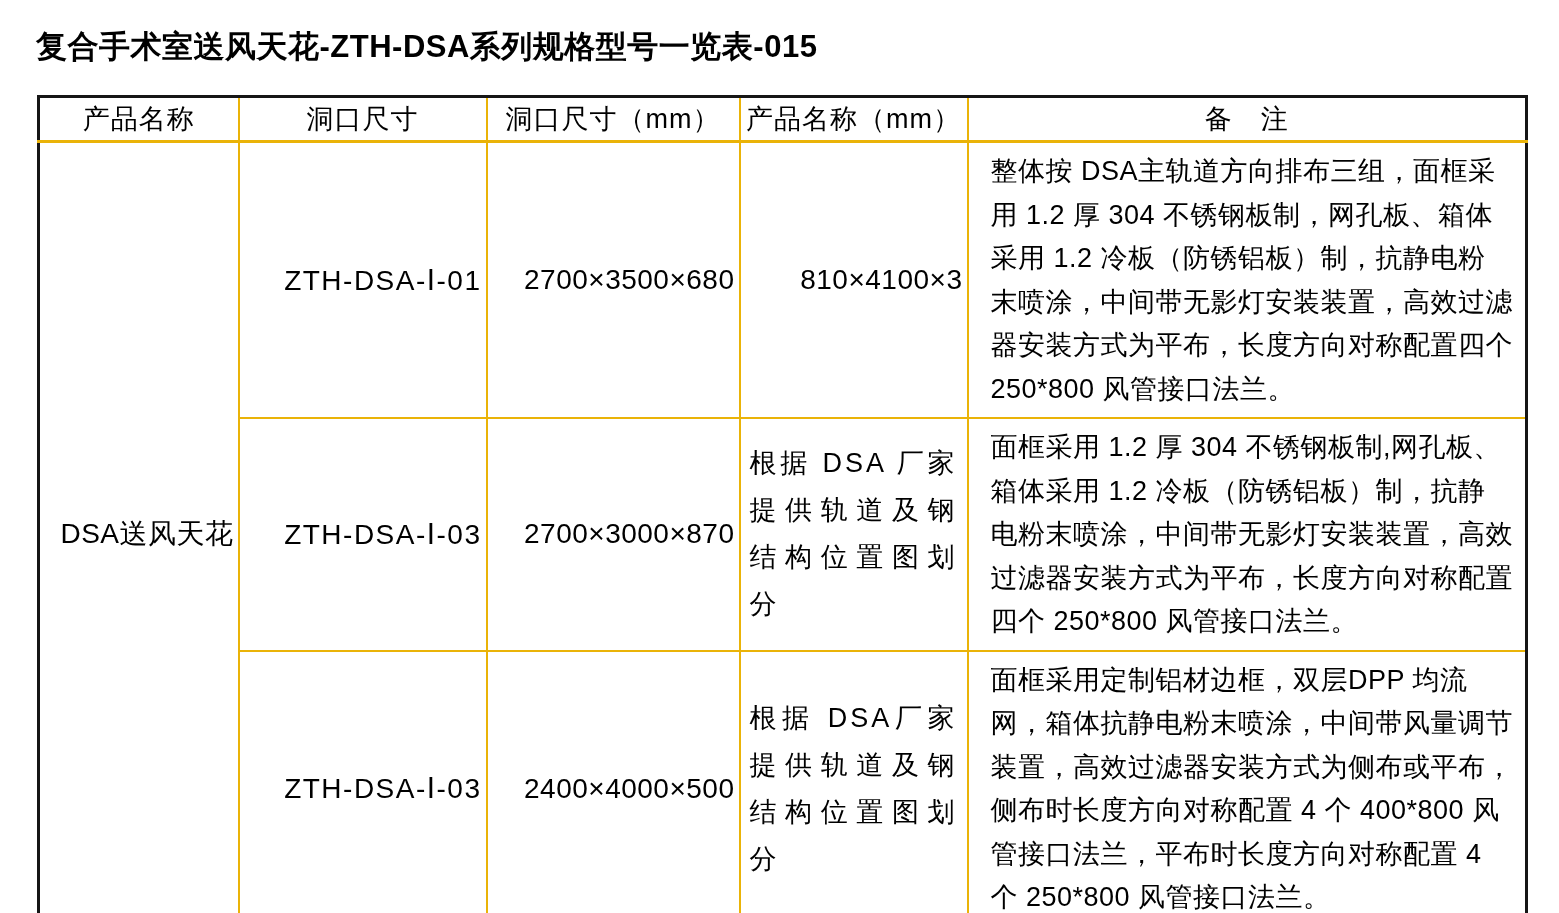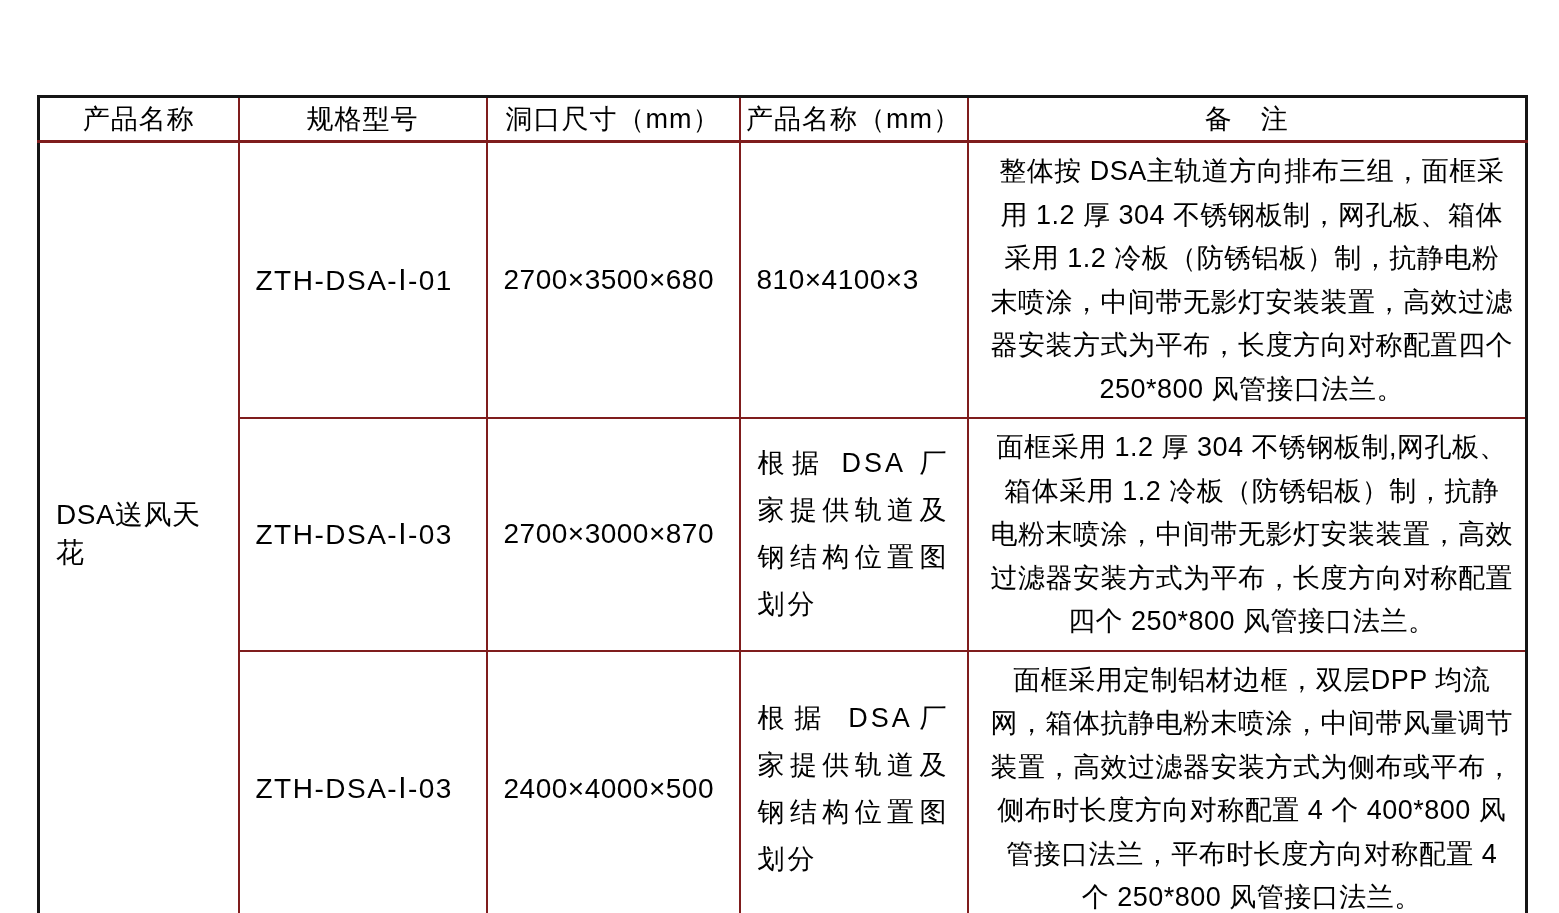--- a/index.html
+++ b/index.html
@@ -31,89 +31,90 @@
   table.spec {
     position: absolute;
     left: 37px;
     top: 95px;
     width: 1488px;
     table-layout: fixed;
     border-collapse: collapse;
     border: 3px solid #161616;
   }
   table.spec th, table.spec td {
-    border: 2px solid #7f1d1d;
+    border: 2px solid #eab308;
     overflow: hidden;
   }
   table.spec th {
     height: 42px;
     font-size: 27px;
     font-weight: 500;
     text-align: center;
     vertical-align: middle;
     border-bottom-width: 3px;
     letter-spacing: 1px;
     padding: 0;
   }
   tr.row-1 { height: 262px; }
   tr.row-2 { height: 217px; }
   tr.row-3 { height: 258px; }
   td.center {
-    text-align: left;
+    text-align: right;
     vertical-align: middle;
     font-size: 28px;
-    padding: 0 16px;
+    padding: 0 4px;
     margin-left: 28px;
   }
   td.product {
     font-size: 28px;
     letter-spacing: 0.5px;
   }
   td.model {
     letter-spacing: 1.5px;
   }
   td.dims {
     letter-spacing: 0.5px;
   }
   td.opening-long {
     vertical-align: middle;
     text-align: justify;
     font-size: 27px;
     line-height: 47px;
     letter-spacing: 3px;
-    padding: 6px 17px;
+    padding: 6px 9px;
   }
   td.remark {
     vertical-align: top;
-    text-align: center;
+    text-align: left;
     font-size: 27px;
     line-height: 43.5px;
     letter-spacing: 0.5px;
     padding: 7px 12px 6px 22px;
   }
 </style>
 </head>
 <body>
 
 <div class="page">
 
+  <div class="doc-title">复合手术室送风天花-ZTH-DSA系列规格型号一览表-015</div>
 
   <table class="spec">
     <colgroup>
       <col style="width:200px">
       <col style="width:248px">
       <col style="width:253px">
       <col style="width:228px">
       <col style="width:559px">
     </colgroup>
 
     <tbody>
         <tr class="header-row">
       <th>产品名称</th>
-      <th>规格型号</th>
+      <th>洞口尺寸</th>
       <th>洞口尺寸（mm）</th>
       <th>产品名称（mm）</th>
       <th>备　注</th>
     </tr>
 
     <tr class="row-1">
       <td class="center product" rowspan="3">DSA送风天花</td>
       <td class="center model">ZTH-DSA-Ⅰ-01</td>
       <td class="center dims">2700×3500×680</td>
       <td class="center dims">810×4100×3</td>

